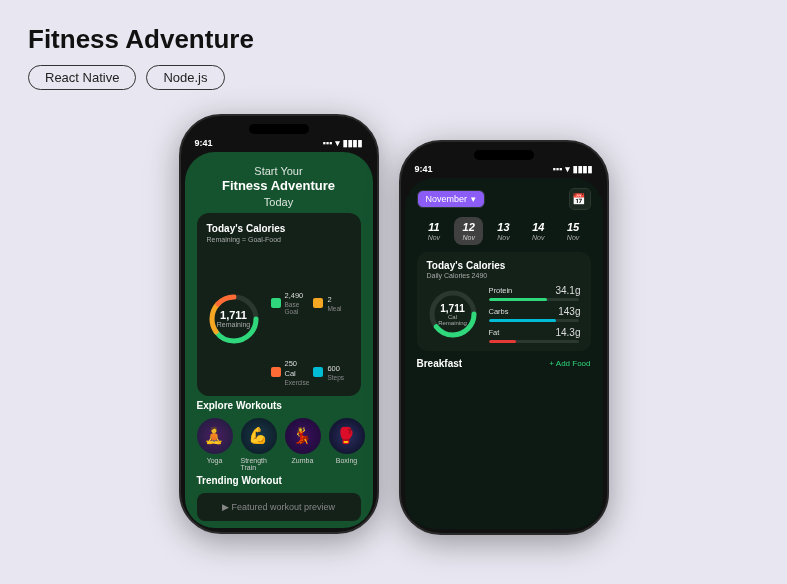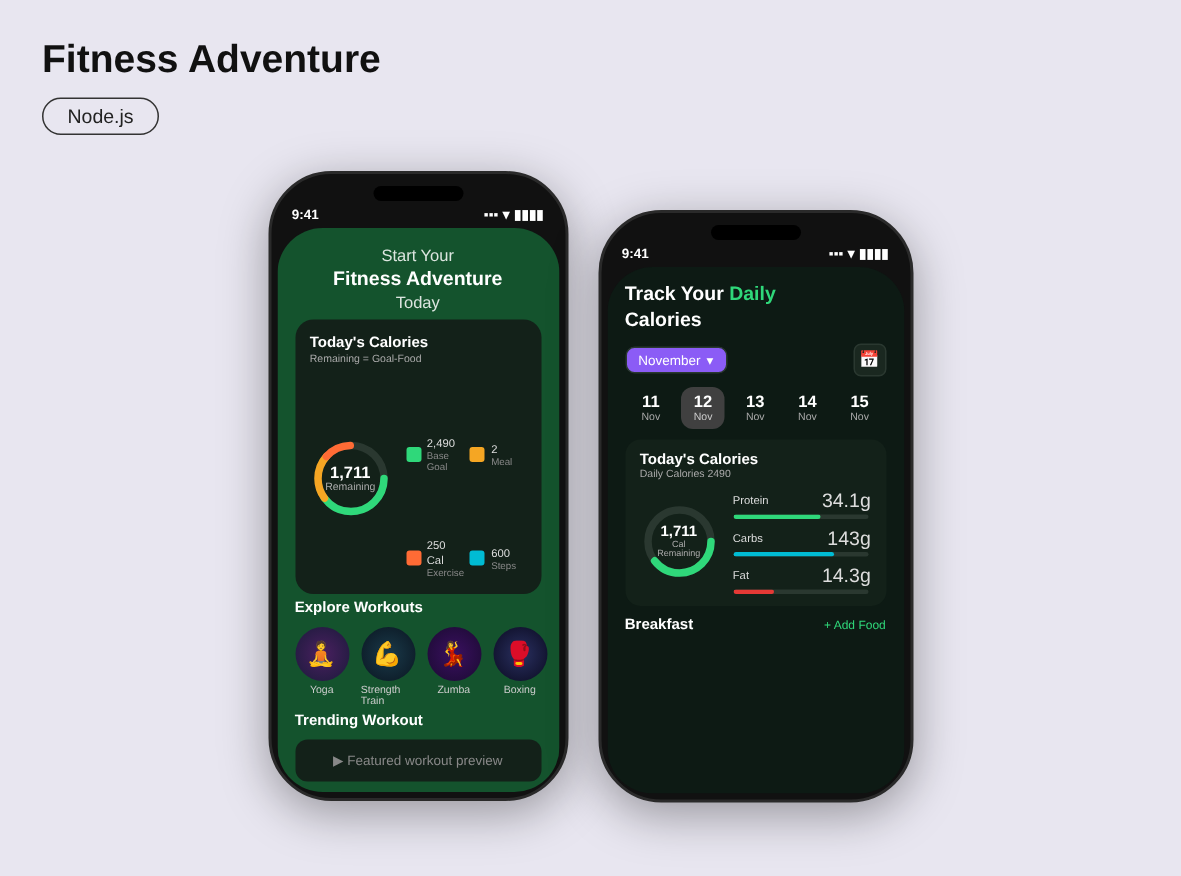--- a/index.html
+++ b/index.html
@@ -323,20 +323,21 @@
       display: flex;
       align-items: center;
       justify-content: center;
       font-size: 11px;
     }
 
     .date-row {
       display: flex;
       justify-content: space-around;
       align-items: flex-start;
+      font-style: italic;
     }
 
     .date-item {
       display: flex;
       flex-direction: column;
       align-items: center;
       gap: 1px;
       padding: 4px 8px;
       border-radius: 8px;
     }
@@ -434,21 +435,21 @@
       justify-content: space-between;
       align-items: center;
     }
 
     .macro-name {
       font-size: 7.5px;
       color: #ddd;
     }
 
     .macro-val {
-      font-size: 13px;
+      font-size: 10px;
       color: #ddd;
     }
 
     .macro-bar-bg {
       height: 3px;
       background: #2a3830;
       border-radius: 2px;
       overflow: hidden;
       width: 90px;
     }
@@ -480,20 +481,21 @@
     .bar-carbs { background: #00bcd4; }
     .bar-fat { background: #e53935; }
 
   </style>
 </head>
 <body>
 
 <div class="header">
   <h1 class="title">Fitness Adventure</h1>
   <div class="tags">
+    <span class="tag">React Native</span>
     <span class="tag">Node.js</span>
   </div>
 </div>
 
 <div class="phones-container">
 
   <div class="phone phone-left">
     <div class="dynamic-island"></div>
     <div class="status-bar">
       <span>9:41</span>
@@ -608,26 +610,20 @@
       <span>9:41</span>
       <div class="signal-icons">
         <span>▪▪▪</span>
         <span>▾</span>
         <span>▮▮▮▮</span>
       </div>
     </div>
     <div class="screen">
       <div class="right-screen">
 
-        <div class="track-title">
-          <span>Track Your</span>
-          <span class="daily">Daily</span>
-          <br>
-          <span>Calories</span>
-        </div>
 
         <div class="month-row">
           <div class="month-select">
             <span>November</span>
             <span>▾</span>
           </div>
           <div class="calendar-icon-btn">
             <span>📅</span>
           </div>
         </div>

